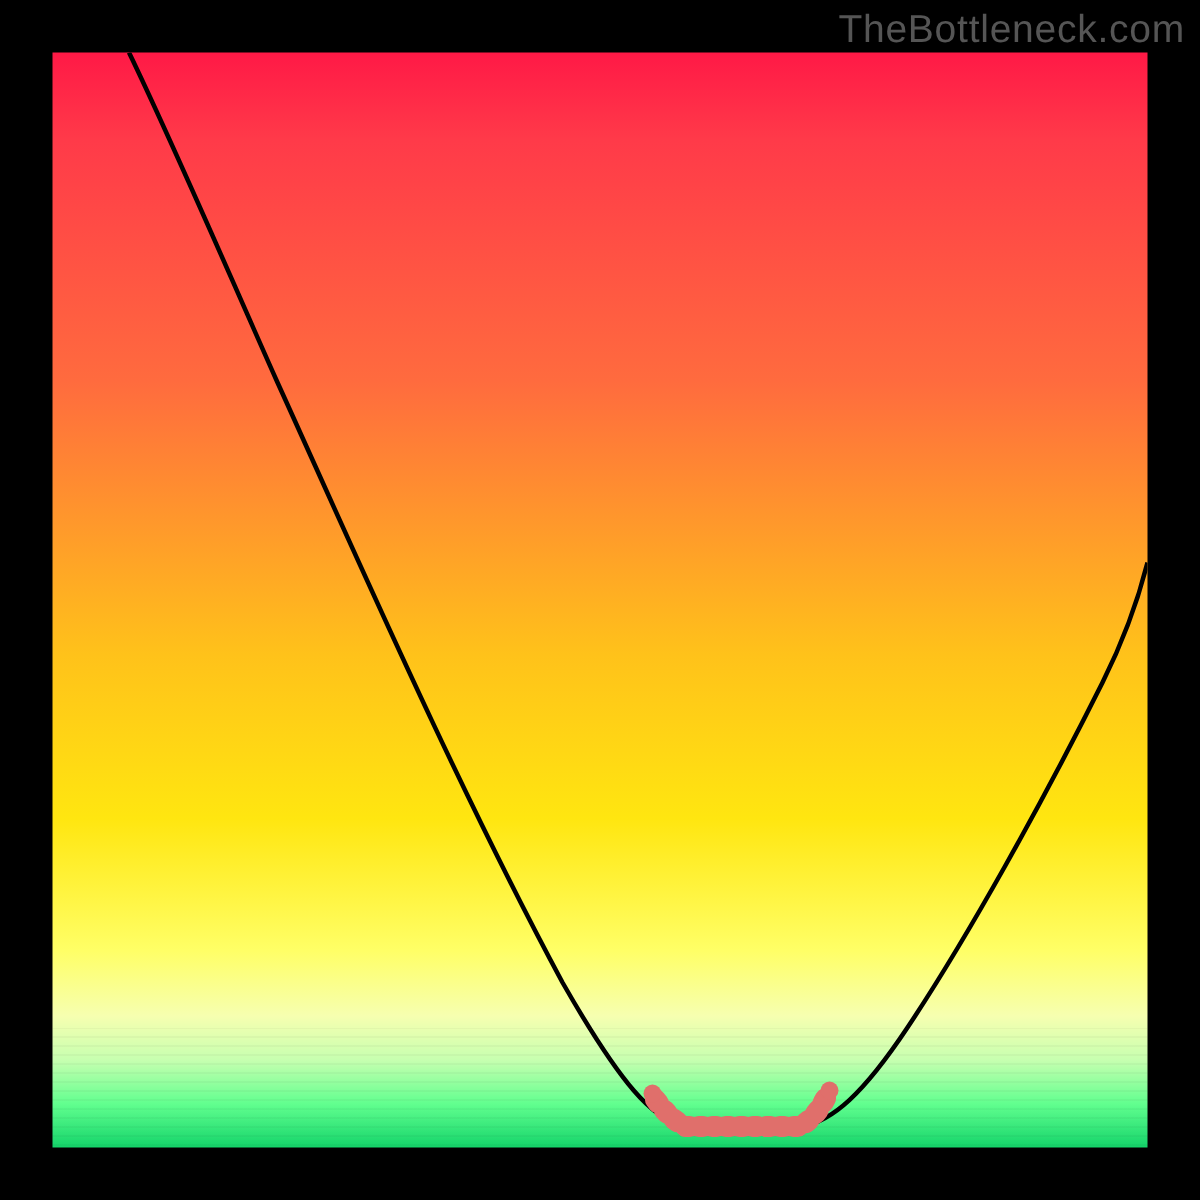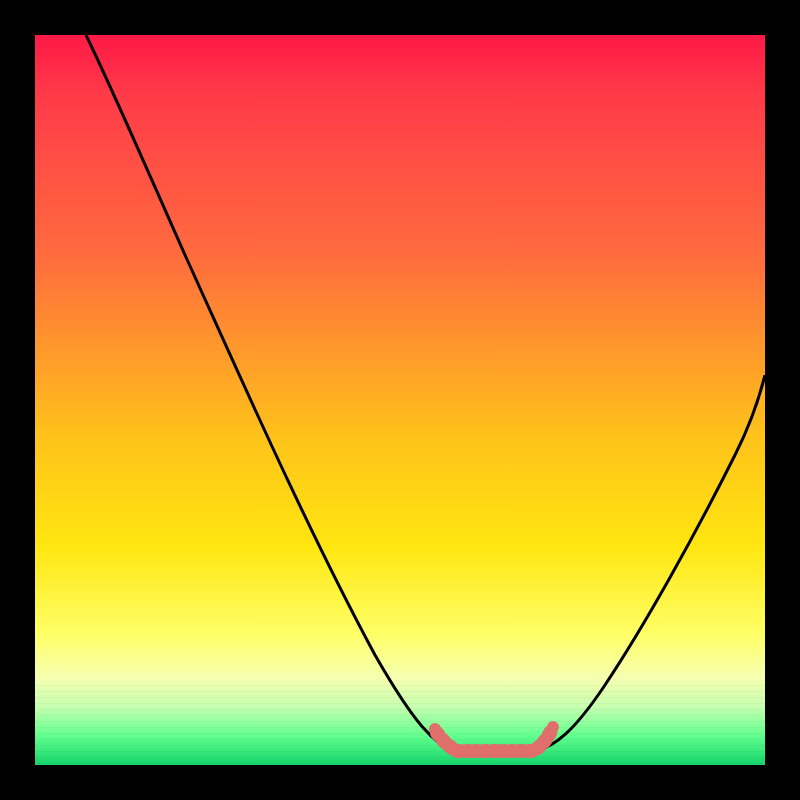--- a/index.html
+++ b/index.html
@@ -73,20 +73,21 @@
     height: 730px;
     z-index: 2;
     pointer-events: none;
   }
 </style>
 </head>
 <body>
 
 <div class="frame">
 
+  <div class="watermark">TheBottleneck.com</div>
 
   <div class="plot-area">
     <div class="banding"></div>
 
     <svg class="curve" viewBox="0 0 730 730" preserveAspectRatio="none">
 
       <path d="M 51 0
                C 80 60, 110 130, 150 220
                C 200 330, 270 490, 340 620
                C 380 690, 400 710, 420 716

